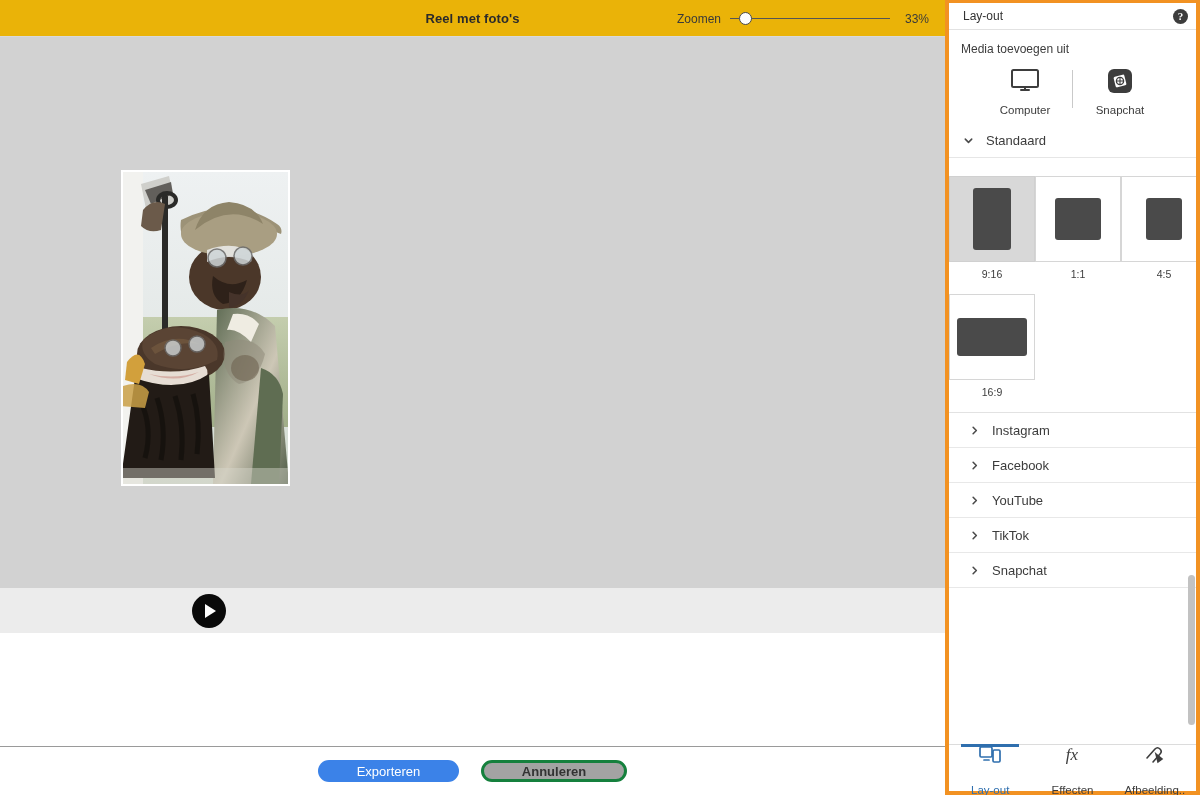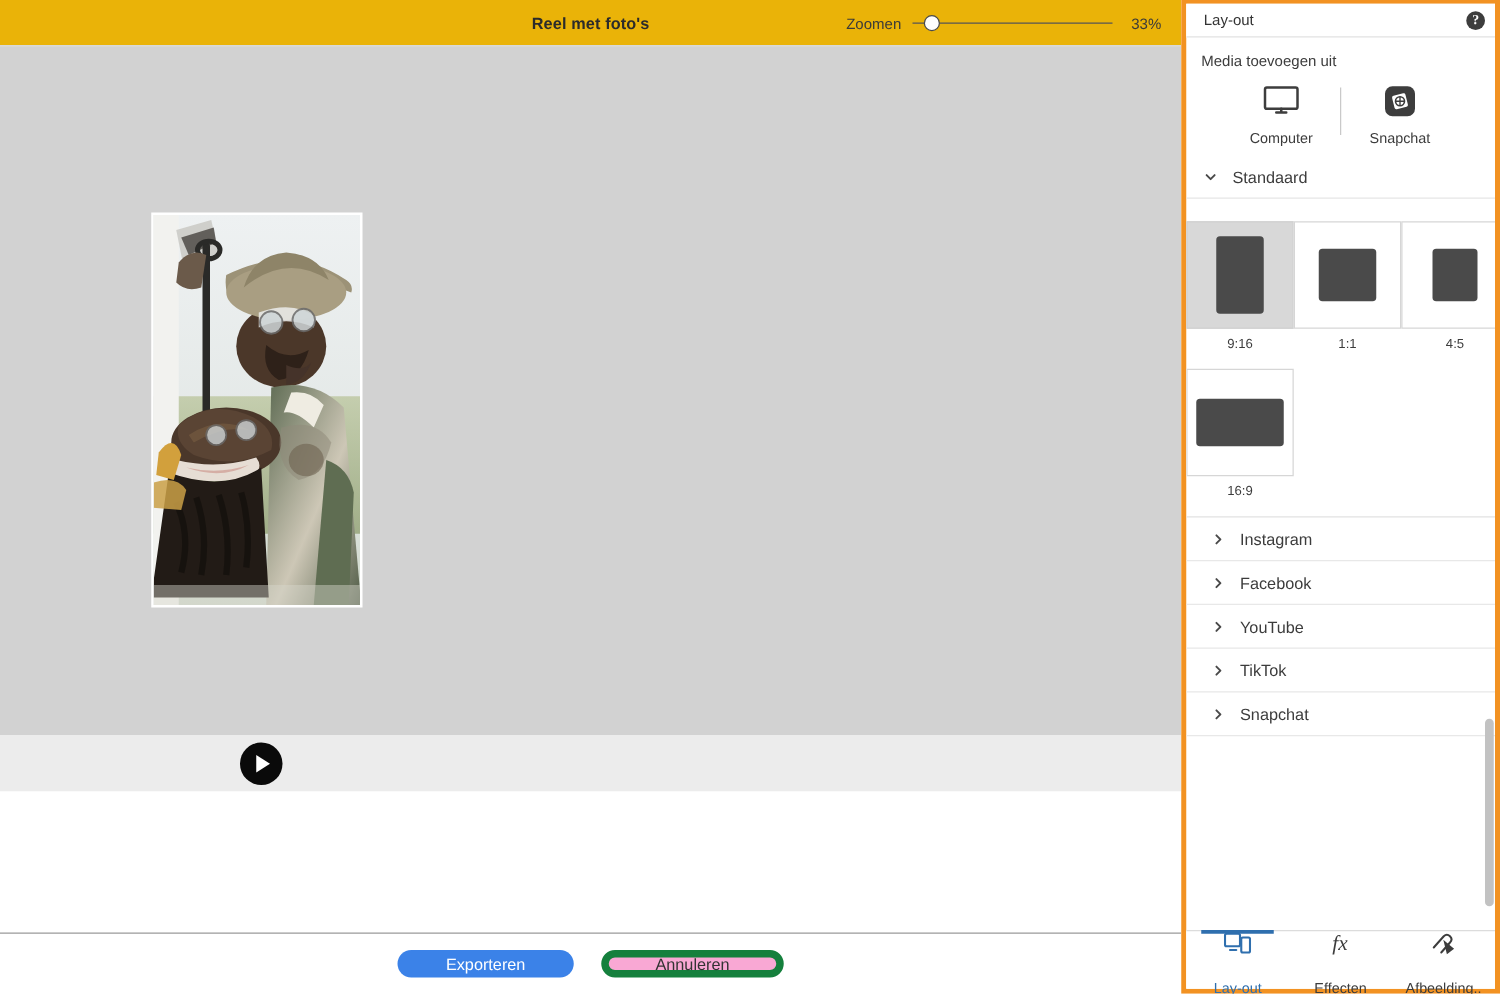--- a/index.html
+++ b/index.html
@@ -67,21 +67,21 @@
     position: absolute; left: 0; top: 746px; width: 945px; height: 49px;
     background: #ffffff; border-top: 1px solid #9a9a9a;
     display: flex; align-items: center; justify-content: center; gap: 22px;
   }
   .btn {
     font-family: "Liberation Sans", sans-serif; font-size: 13px;
     height: 22px; border-radius: 14px; cursor: pointer;
     display: flex; align-items: center; justify-content: center;
   }
   .btn-primary { width: 141px; background: #3b82e8; color: #ffffff; border: none; }
-  .btn-secondary { width: 146px; background: #f9a8d4; color: #333333; border: 6px solid #15803d; }
+  .btn-secondary { width: 146px; background: #a3a3a3; color: #333333; border: 3px solid #15803d; font-weight: bold; }
 
   
   .panel {
     position: absolute; left: 945px; top: 0; width: 255px; height: 795px;
     background: #ffffff; border: 4px solid #f29222; border-top-width: 3px;
   }
   .panel-header {
     height: 27px; background: #ffffff; border-bottom: 1px solid #e2e2e2;
     display: flex; align-items: center; padding: 0 8px 0 14px;
   }

